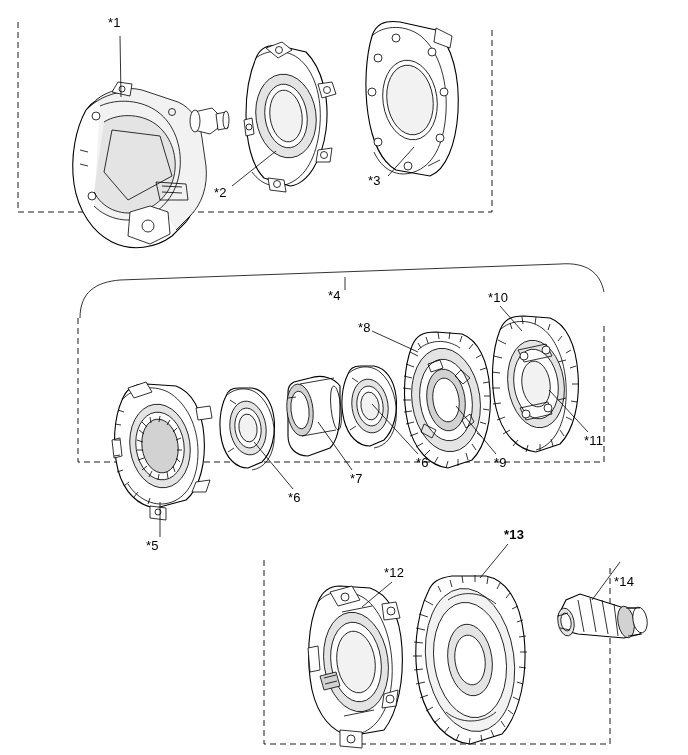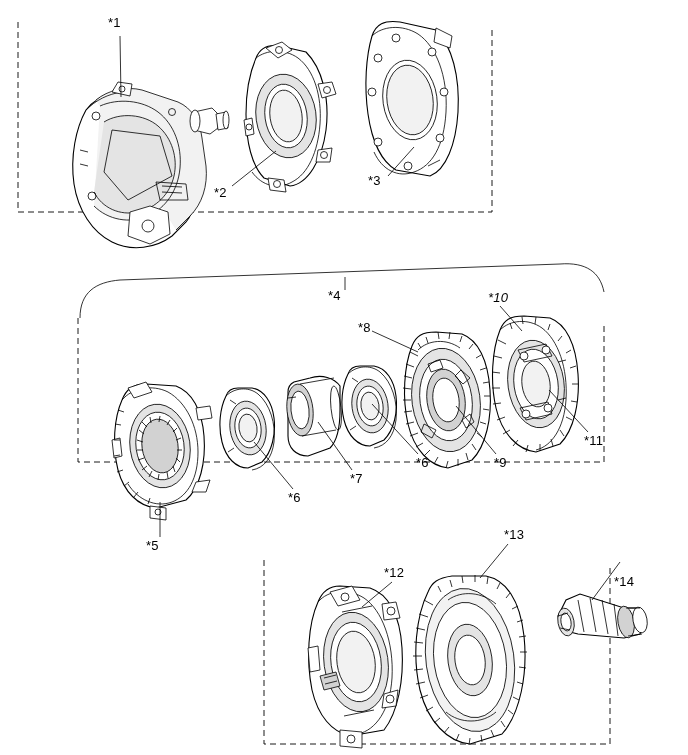--- a/index.html
+++ b/index.html
@@ -407,19 +407,19 @@
   <div class="callout-label" style="left:108px; top:15px;">*1</div>
   <div class="callout-label" style="left:214px; top:185px;">*2</div>
   <div class="callout-label" style="left:368px; top:173px;">*3</div>
   <div class="callout-label" style="left:328px; top:288px;">*4</div>
   <div class="callout-label" style="left:146px; top:538px;">*5</div>
   <div class="callout-label" style="left:288px; top:490px;">*6</div>
   <div class="callout-label" style="left:350px; top:471px;">*7</div>
   <div class="callout-label" style="left:416px; top:455px;">*6</div>
   <div class="callout-label" style="left:358px; top:320px;">*8</div>
   <div class="callout-label" style="left:494px; top:455px;">*9</div>
-  <div class="callout-label" style="left:488px; top:290px;font-style:italic;">*10</div>
+  <div class="callout-label" style="left:488px; top:290px;">*10</div>
   <div class="callout-label" style="left:584px; top:433px;text-align:right;">*11</div>
   <div class="callout-label" style="left:384px; top:565px;">*12</div>
-  <div class="callout-label" style="left:504px; top:527px;">*13</div>
+  <div class="callout-label" style="left:504px; top:527px;font-weight:bold;">*13</div>
   <div class="callout-label" style="left:614px; top:574px;">*14</div>
 
 </div>
 
 </body></html>

